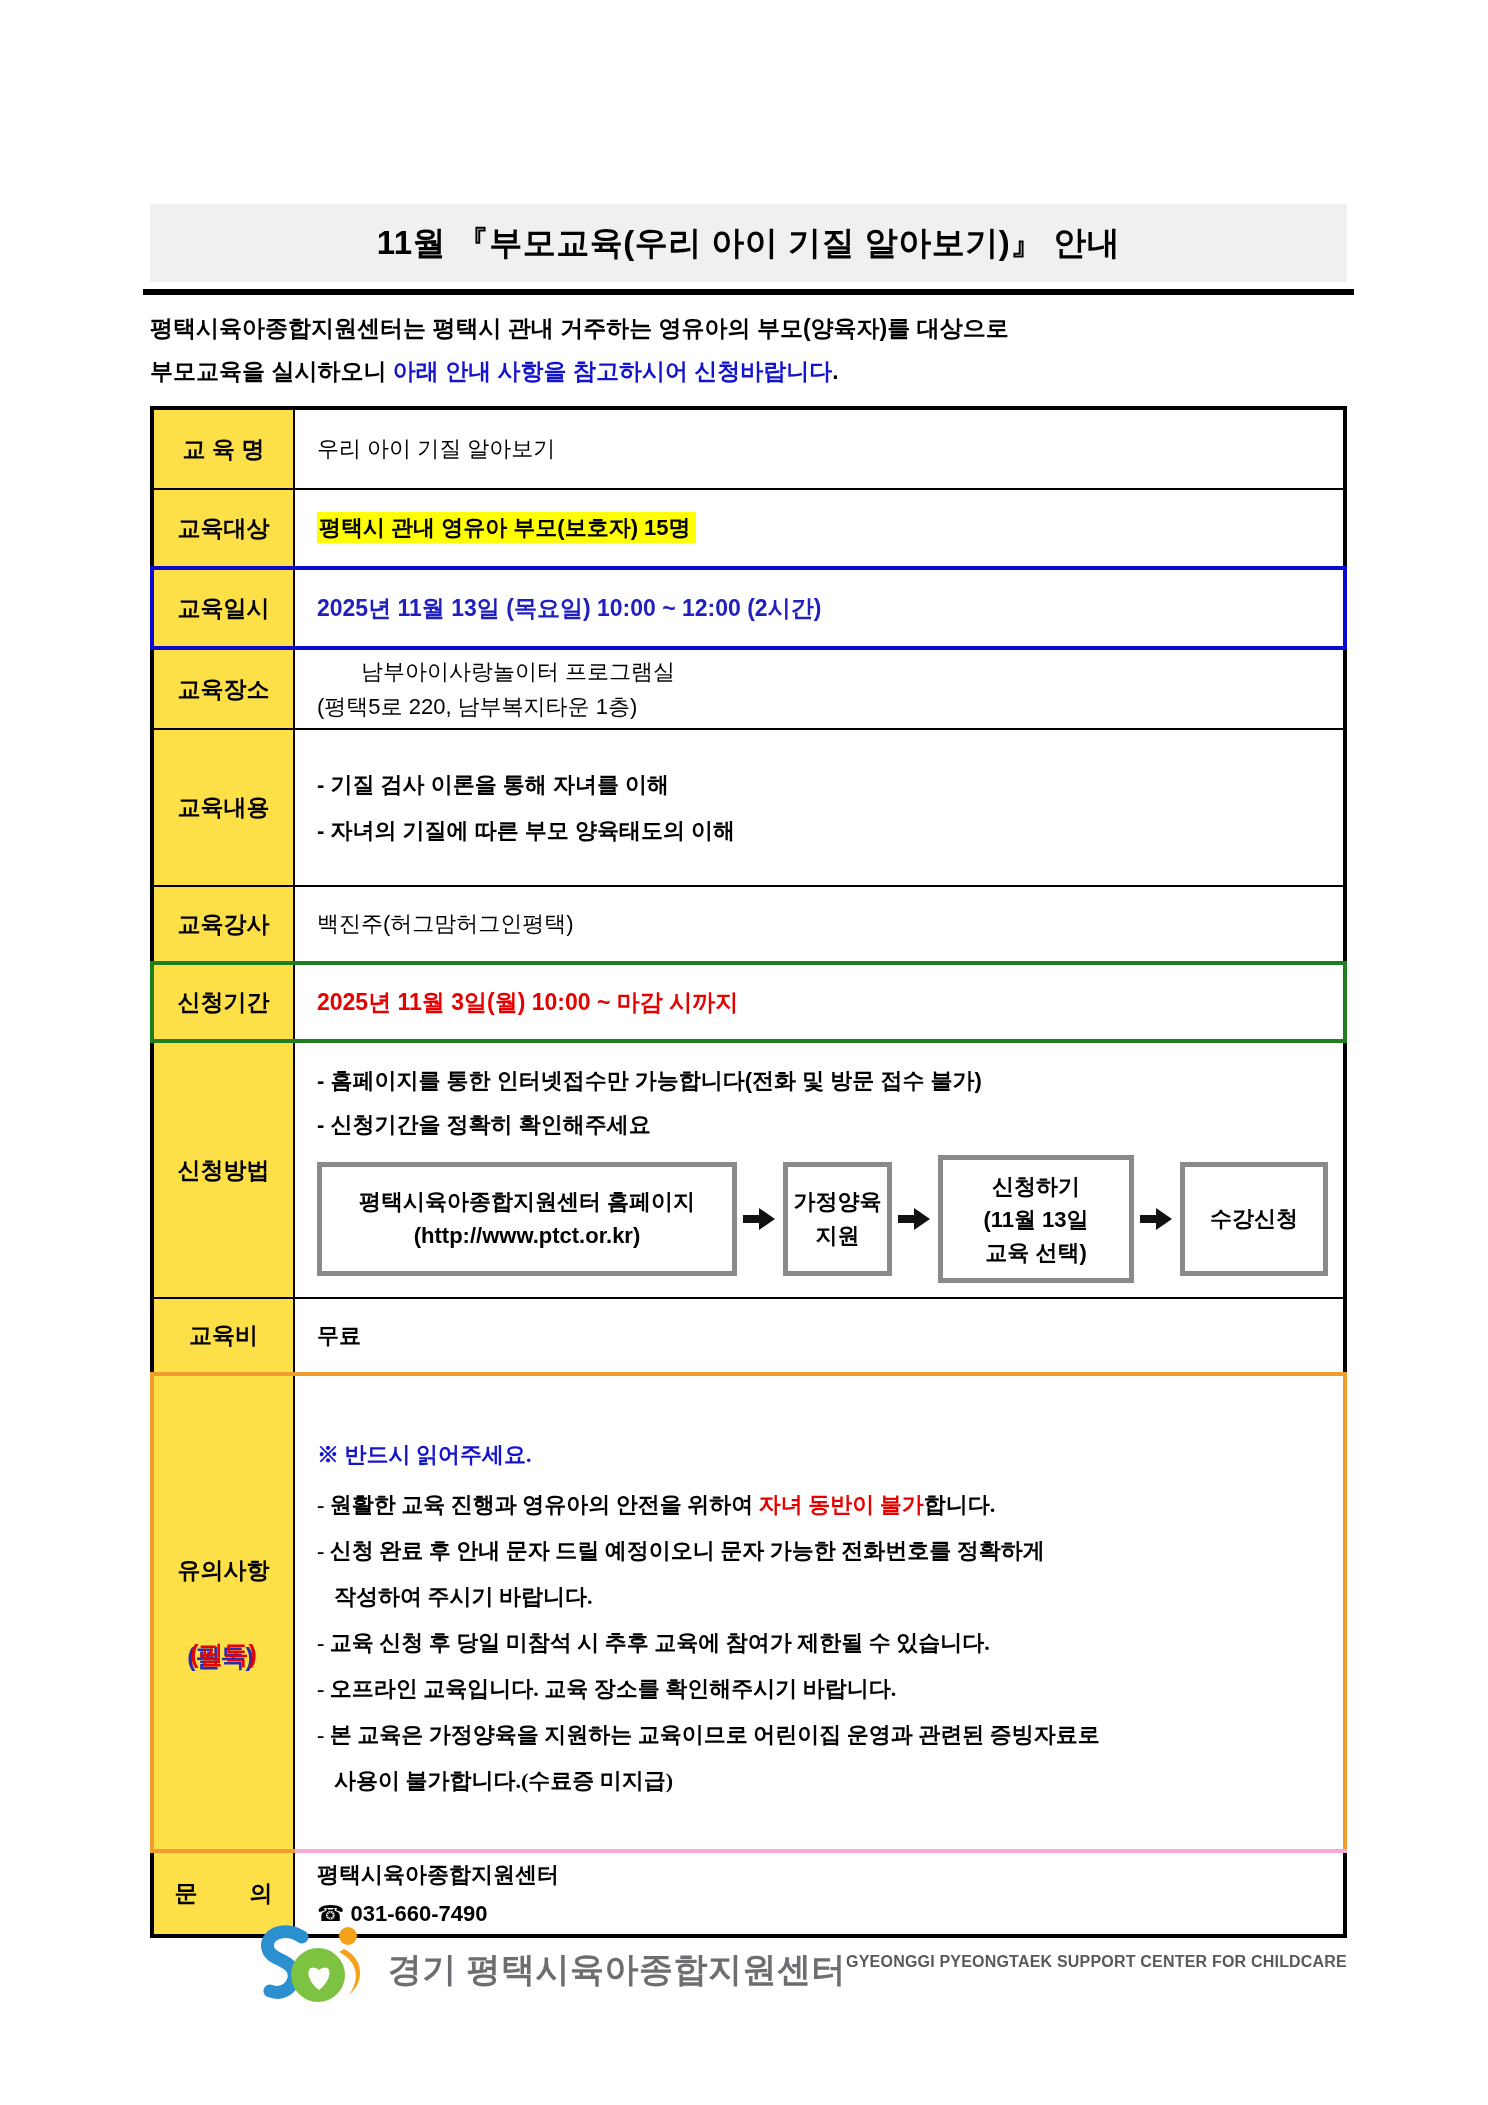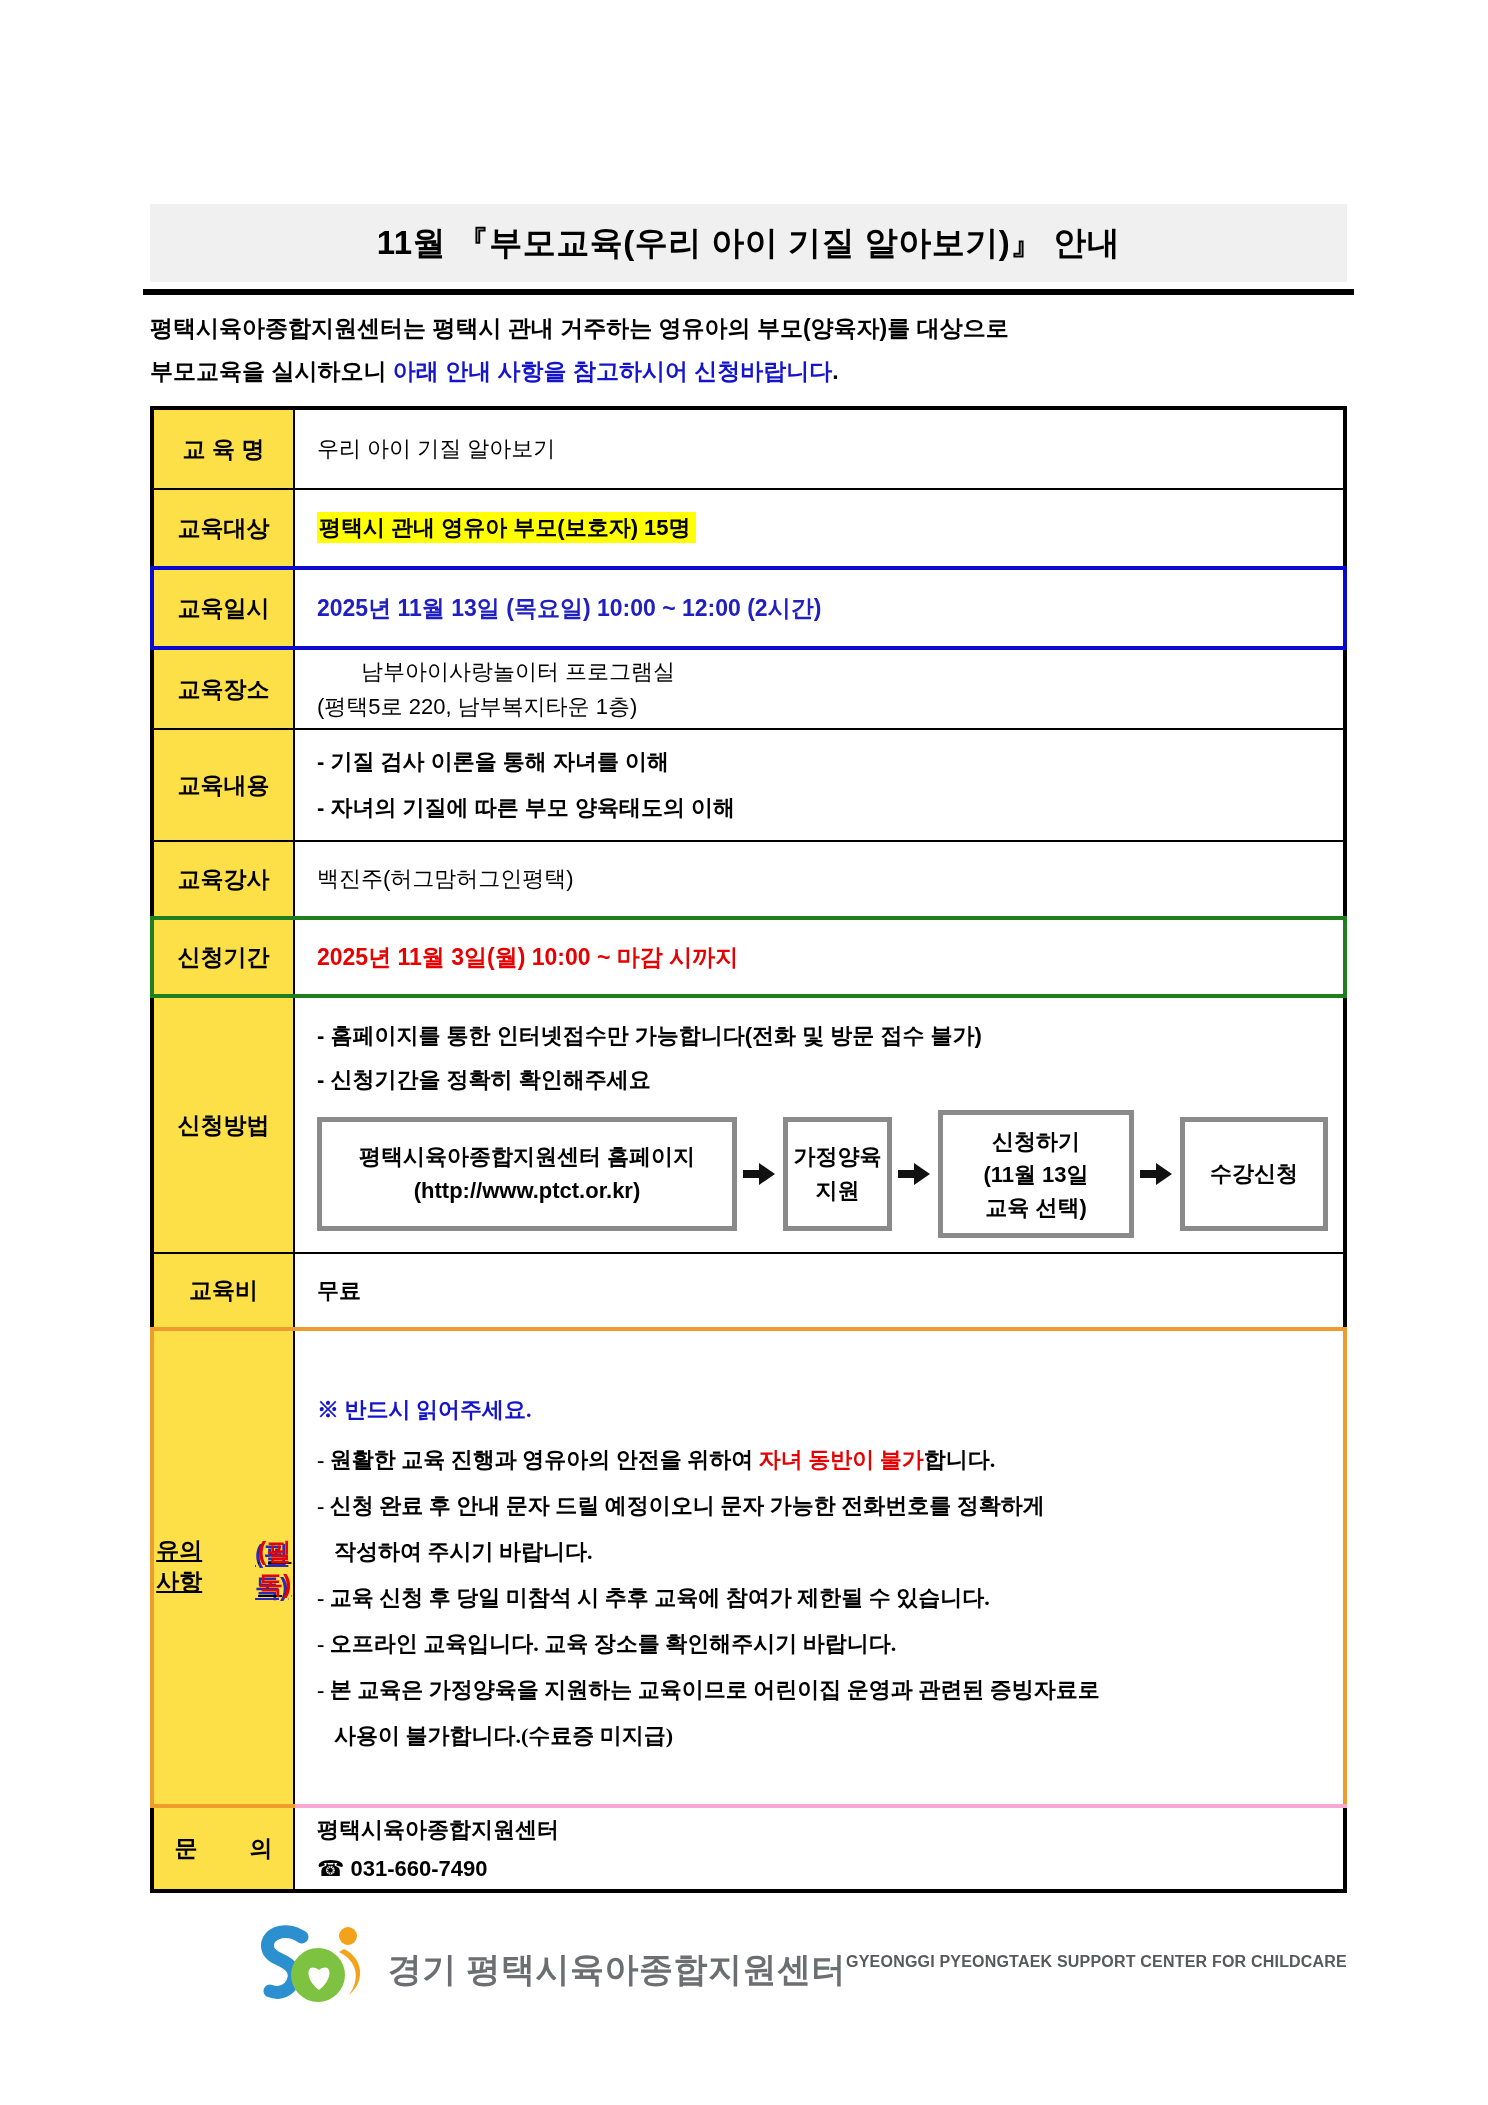--- a/index.html
+++ b/index.html
@@ -62,21 +62,21 @@
   }
   .info-table td {
     font-size: 22px;
     padding-left: 22px;
     background: #fff;
   }
   tr.r-name   { height: 81px; }
   tr.r-target { height: 79px; }
   tr.r-date   { height: 80px; }
   tr.r-place  { height: 81px; }
-  tr.r-cont   { height: 112px; }
+  tr.r-cont   { height: 157px; }
   tr.r-inst   { height: 77px; }
   tr.r-period { height: 78px; }
   tr.r-method { height: 252px; }
   tr.r-fee    { height: 76px; }
   tr.r-notes  { height: 477px; }
   tr.r-inq    { height: 85px; }
 
   
   tr.blue-row th  { border-top: 4px solid #0909cf; border-bottom: 4px solid #0909cf; border-left: 4px solid #0909cf; }
   tr.blue-row td  { border-top: 4px solid #0909cf; border-bottom: 4px solid #0909cf; border-right: 4px solid #0909cf; color: #2020c0; font-weight: bold; font-size: 23px; }
@@ -114,24 +114,25 @@
   .flow-arrow { margin: 0 6px; display: flex; flex: none; }
 
   .notes-cell { padding: 26px 10px 16px 24px; }
   .notes-cell .note-ln { line-height: 46px; font-weight: 600; }
   .notes-heading { color: #1414cc; font-weight: bold; line-height: 46px; margin-bottom: 4px; }
   .note-cont { padding-left: 17px; }
   .red-strong { color: #e60000; }
 
   .notes-label {
     display: flex;
+    flex-direction: column;
+    align-items: center;
     justify-content: center;
     gap: 52px;
     height: 100%;
-    text-decoration: underline;
   }
   .pildok {
     color: #e60000;
     font-weight: bold;
     font-size: 25px;
     text-shadow: -3px 3px 0 #2a2ab4;
   }
 
   .inq-label { display: inline-flex; width: 98px; justify-content: space-between; }
   .inq-cell div { line-height: 39px; font-weight: 600; }

